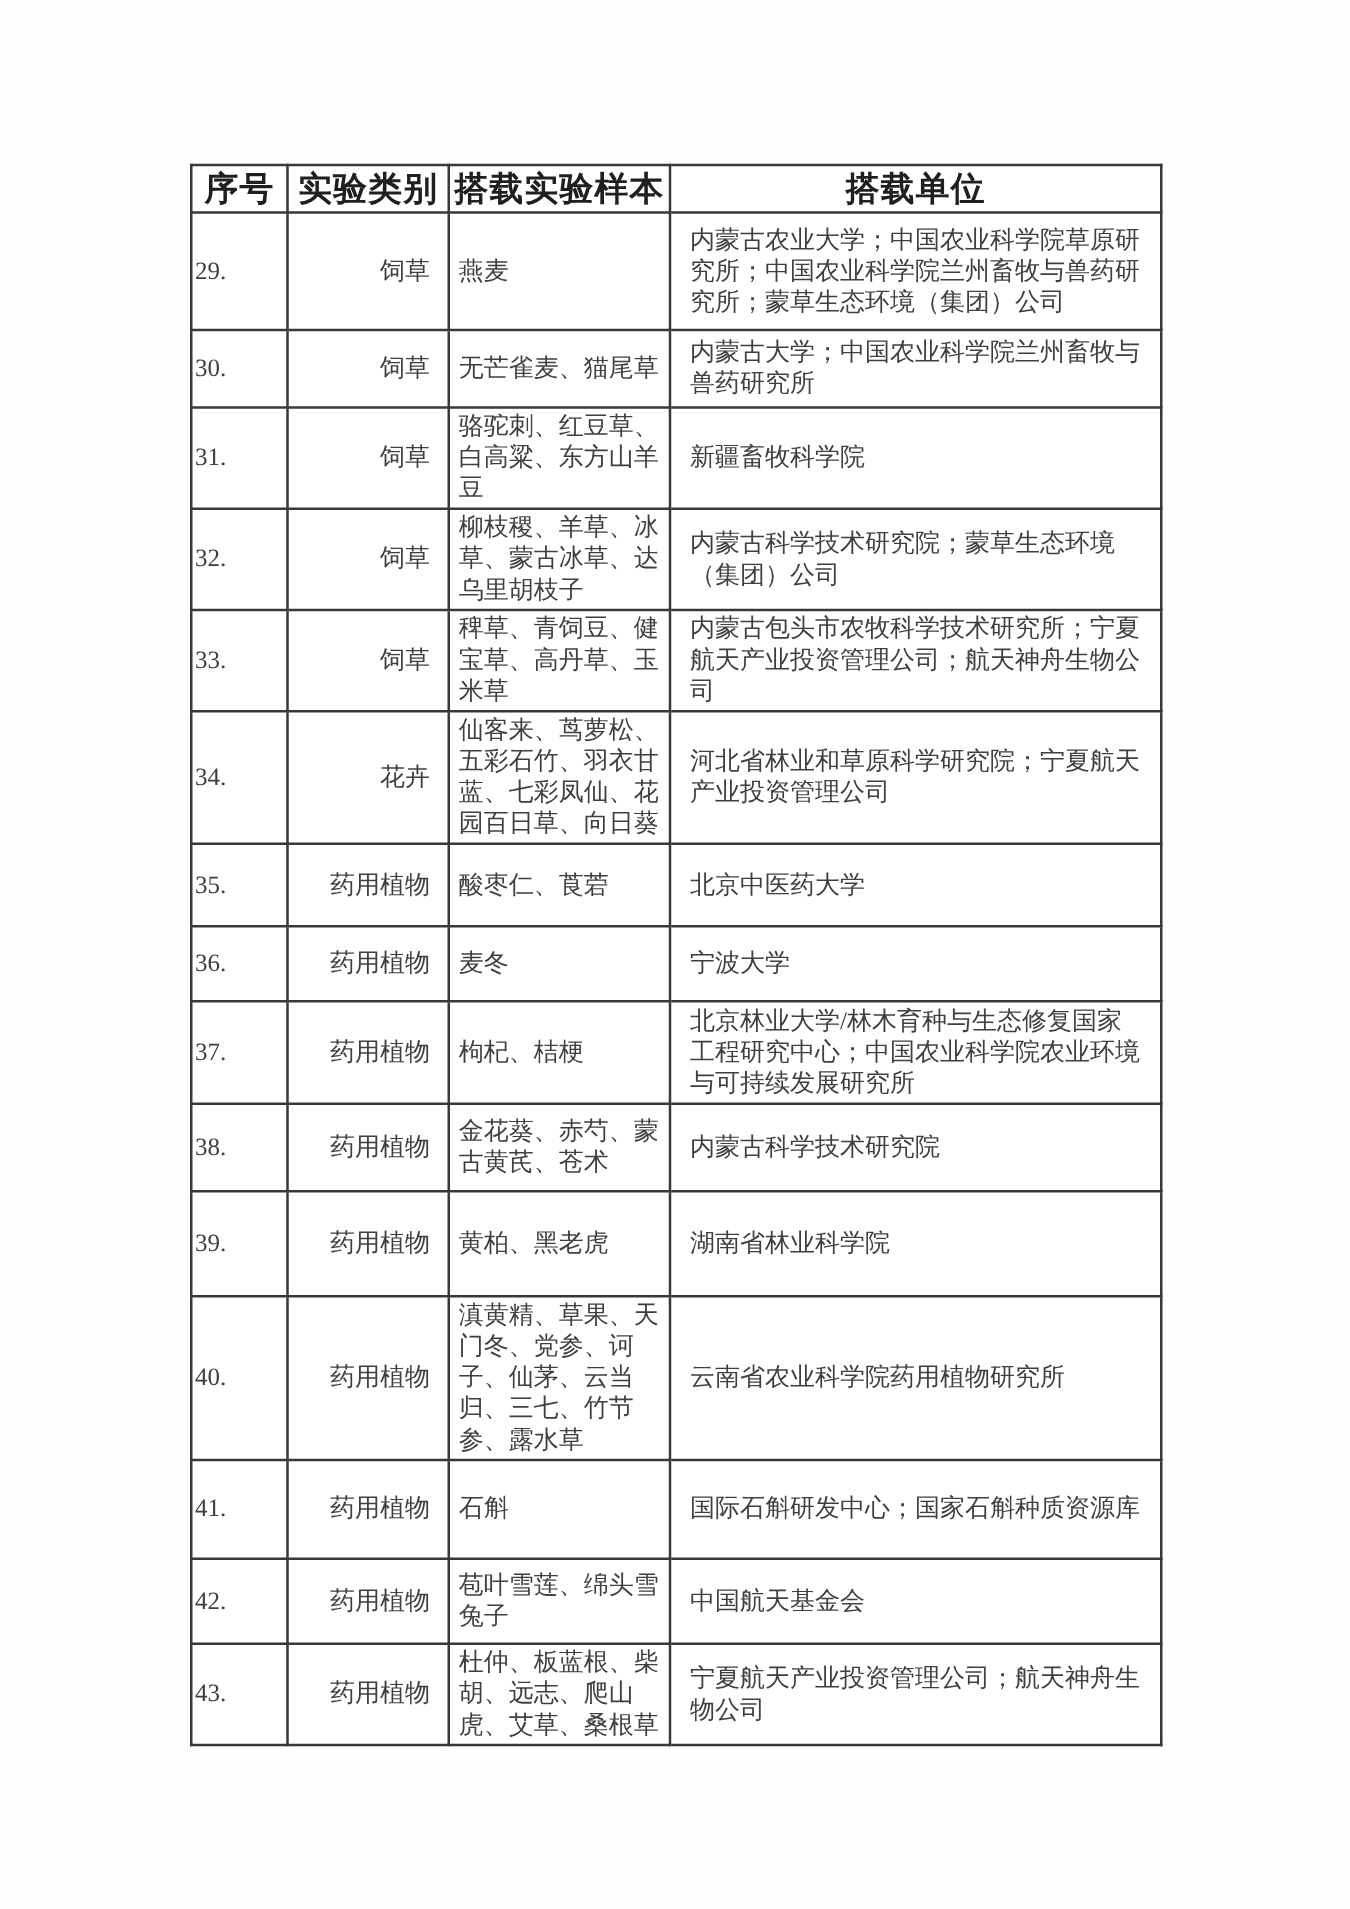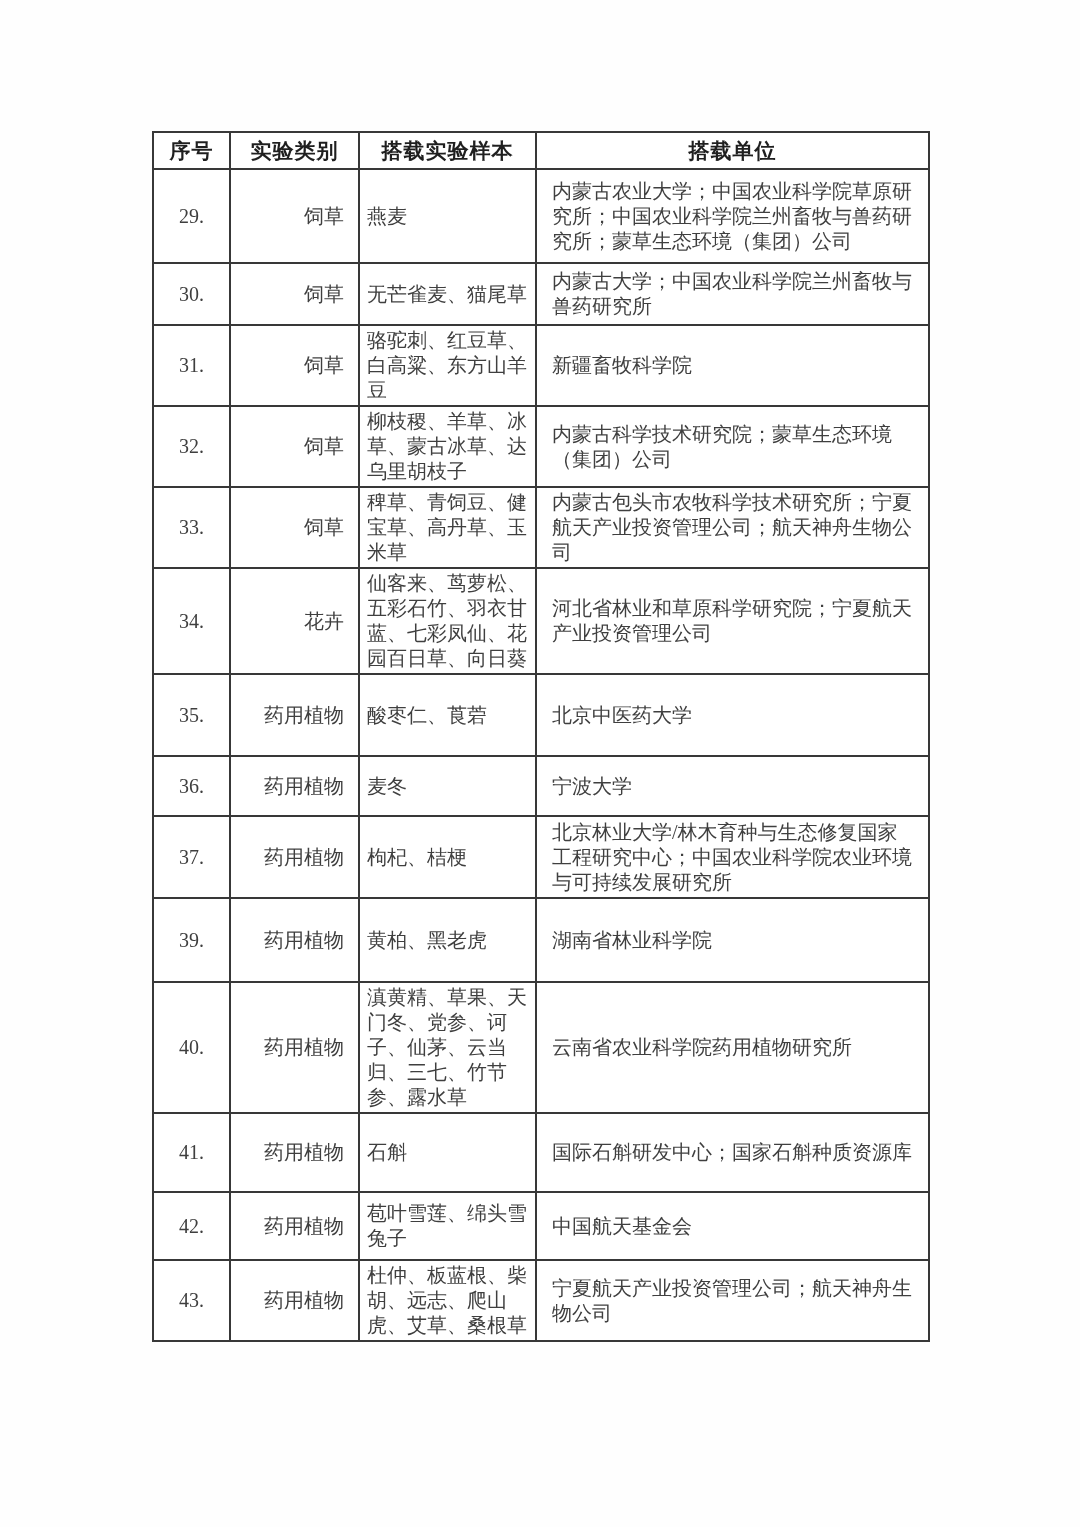--- a/index.html
+++ b/index.html
@@ -19,28 +19,28 @@
     border-collapse:collapse;table-layout:fixed;
     background:#fff;
   }
   .payload-table th,.payload-table td{
     border:2px solid var(--border-color);
     vertical-align:middle;
     box-sizing:border-box;
   }
   .payload-table th{
     height:37px;
-    font-size:21px;font-weight:bold;color:var(--header-text);
+    font-size:27px;font-weight:bold;color:var(--header-text);
     text-align:center;letter-spacing:1px;padding:0 2px;
   }
   .payload-table td{
     font-size:20px;color:var(--body-text);line-height:25px;
     padding:2px 15px;text-align:left;word-break:normal;
   }
-  td.col-no{text-align:center;padding:2px 2px;}
+  td.col-no{text-align:left;padding:2px 2px;}
   td.col-category{padding:2px 14px;text-align:right;}
   td.col-samples{padding:2px 7px;}
   td.col-organizations{padding:2px 15px;}
 </style>
 </head>
 <body>
 
 <table class="payload-table">
   <colgroup>
     <col style="width:77px">
@@ -86,37 +86,43 @@
         <td class="col-category">饲草</td>
         <td class="col-samples">稗草、青饲豆、健宝草、高丹草、玉米草</td>
         <td class="col-organizations">内蒙古包头市农牧科学技术研究所；宁夏航天产业投资管理公司；航天神舟生物公司</td>
       </tr>
       <tr style="height: 105px;">
         <td class="col-no">34.</td>
         <td class="col-category">花卉</td>
         <td class="col-samples">仙客来、茑萝松、五彩石竹、羽衣甘蓝、七彩凤仙、花园百日草、向日葵</td>
         <td class="col-organizations">河北省林业和草原科学研究院；宁夏航天产业投资管理公司</td>
       </tr>
-      <tr style="height: 82px;">
+      <tr style="height: 66px;">
         <td class="col-no">35.</td>
         <td class="col-category">药用植物</td>
         <td class="col-samples">酸枣仁、莨菪</td>
         <td class="col-organizations">北京中医药大学</td>
       </tr>
       <tr style="height: 60px;">
         <td class="col-no">36.</td>
         <td class="col-category">药用植物</td>
         <td class="col-samples">麦冬</td>
         <td class="col-organizations">宁波大学</td>
       </tr>
       <tr style="height: 82px;">
         <td class="col-no">37.</td>
         <td class="col-category">药用植物</td>
         <td class="col-samples">枸杞、桔梗</td>
         <td class="col-organizations">北京林业大学/林木育种与生态修复国家工程研究中心；中国农业科学院农业环境与可持续发展研究所</td>
+      </tr>
+      <tr style="height: 70px;">
+        <td class="col-no">38.</td>
+        <td class="col-category">药用植物</td>
+        <td class="col-samples">金花葵、赤芍、蒙古黄芪、苍术</td>
+        <td class="col-organizations">内蒙古科学技术研究院</td>
       </tr>
       <tr style="height: 84px;">
         <td class="col-no">39.</td>
         <td class="col-category">药用植物</td>
         <td class="col-samples">黄柏、黑老虎</td>
         <td class="col-organizations">湖南省林业科学院</td>
       </tr>
       <tr style="height: 126px;">
         <td class="col-no">40.</td>
         <td class="col-category">药用植物</td>

